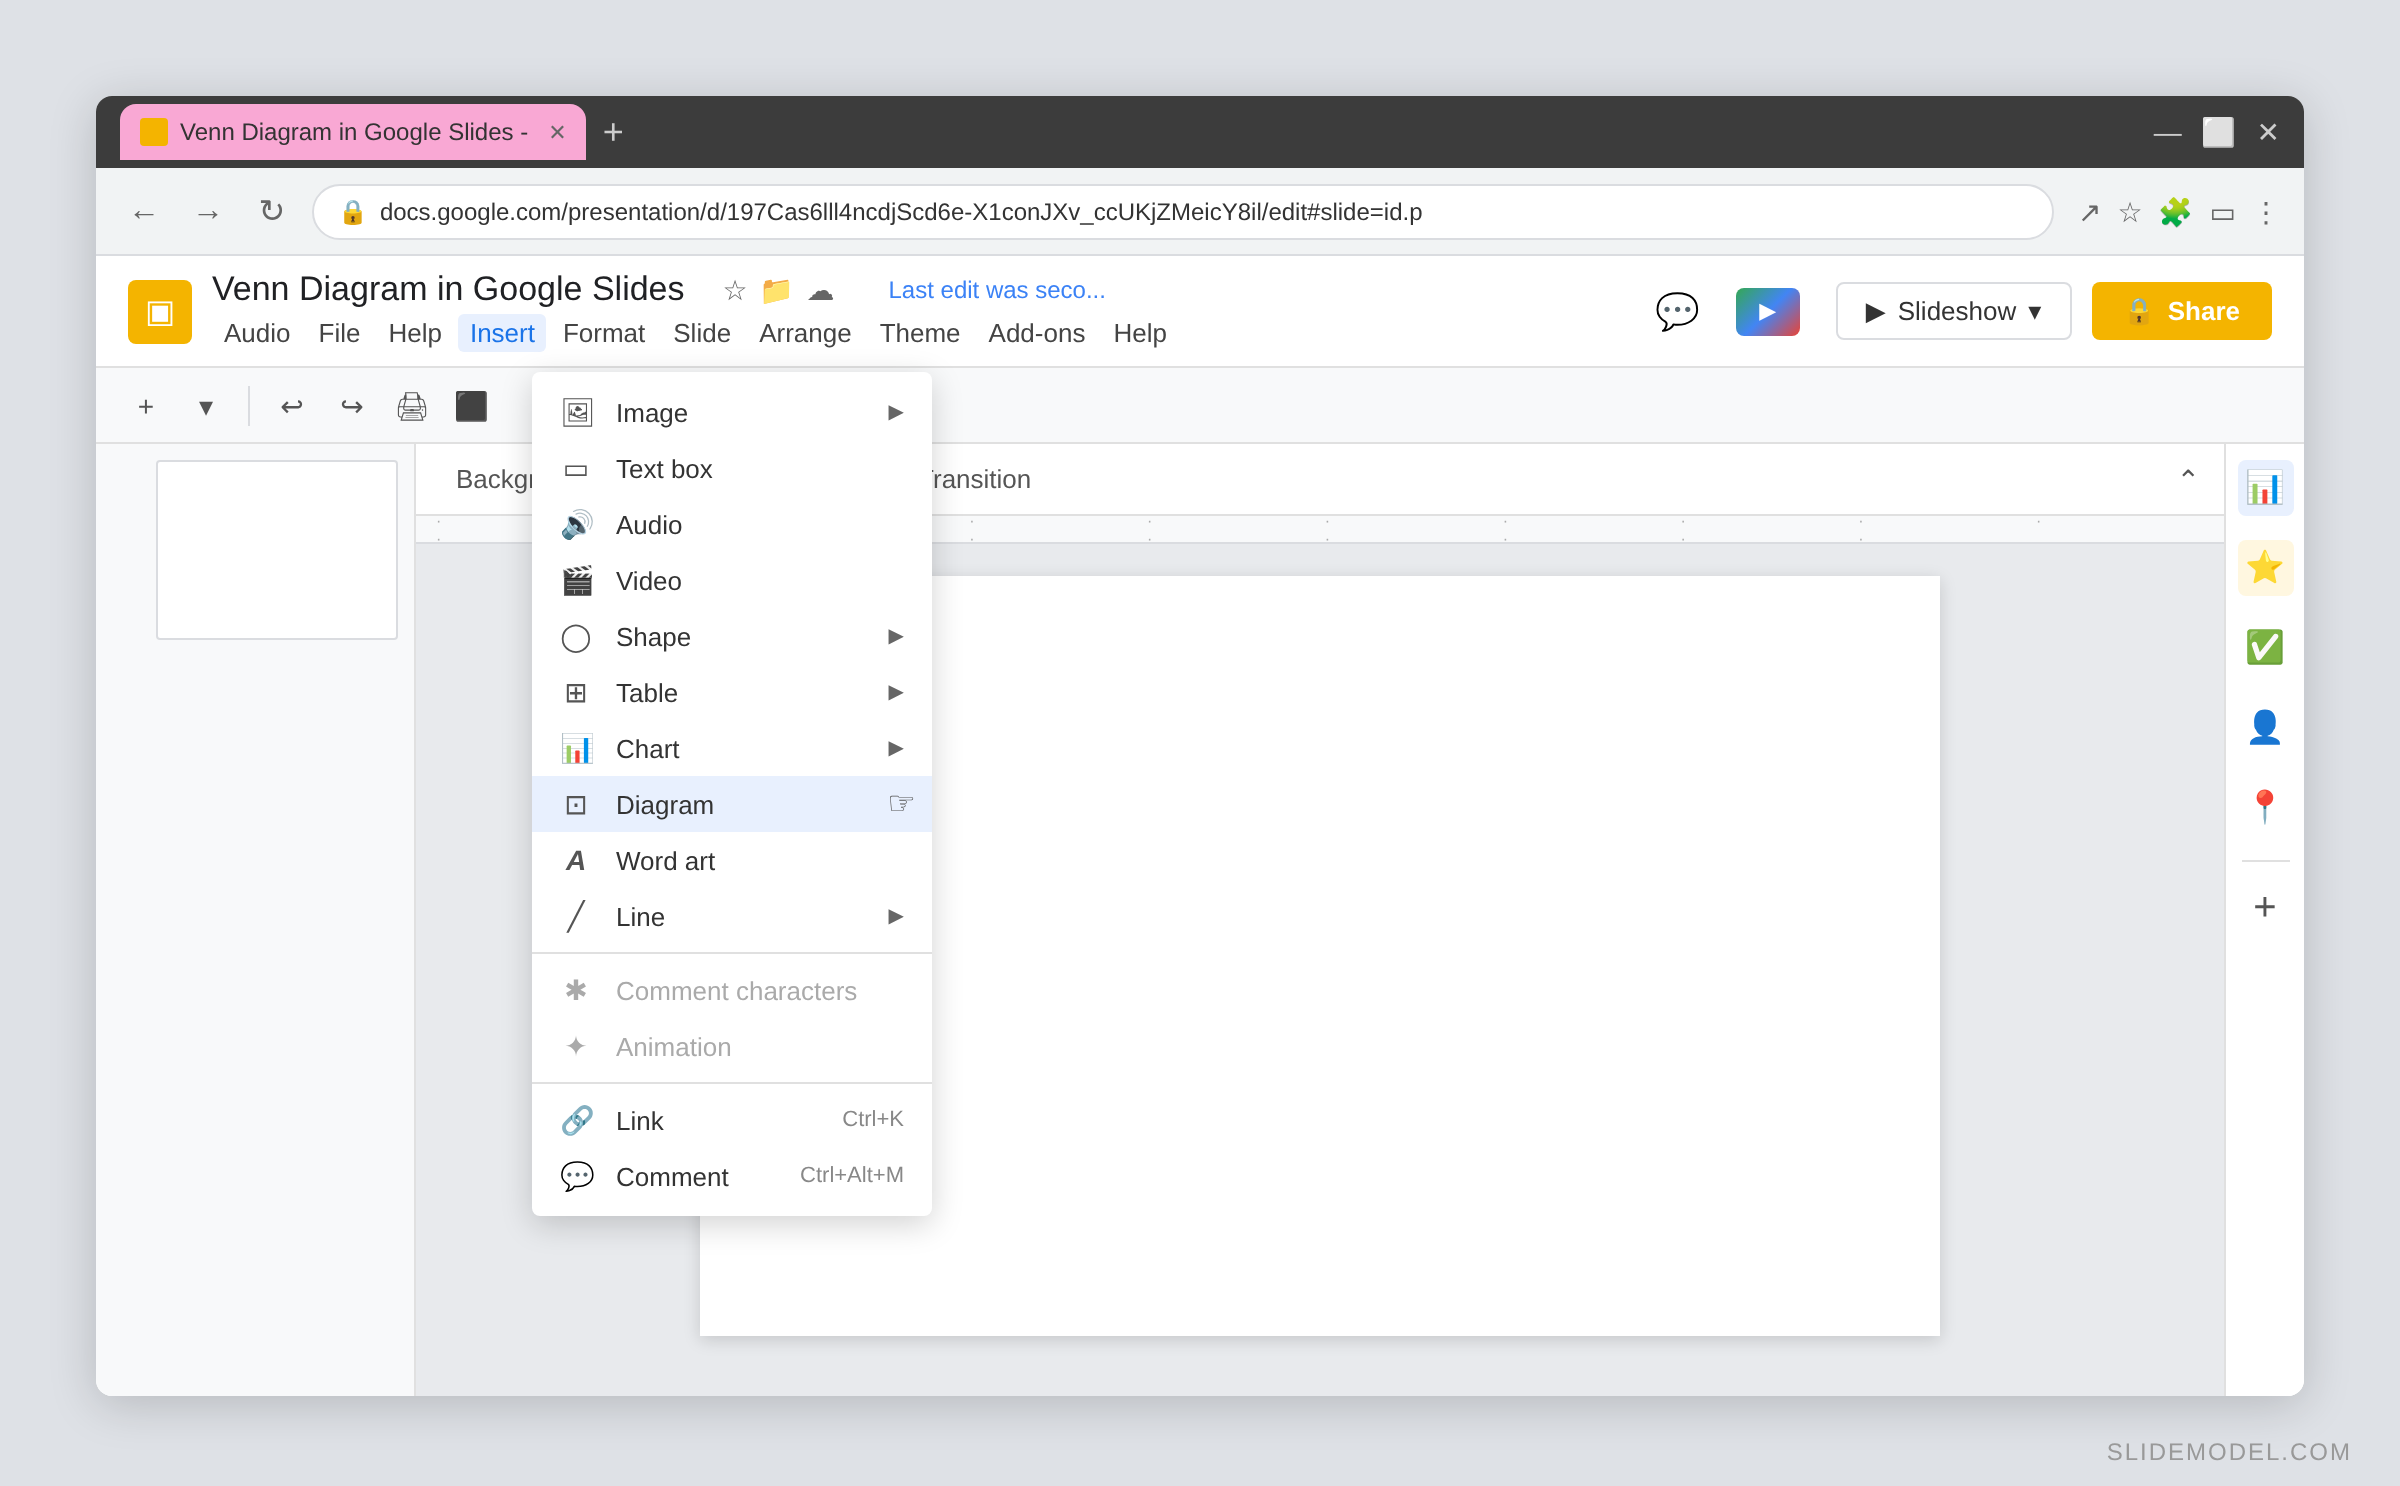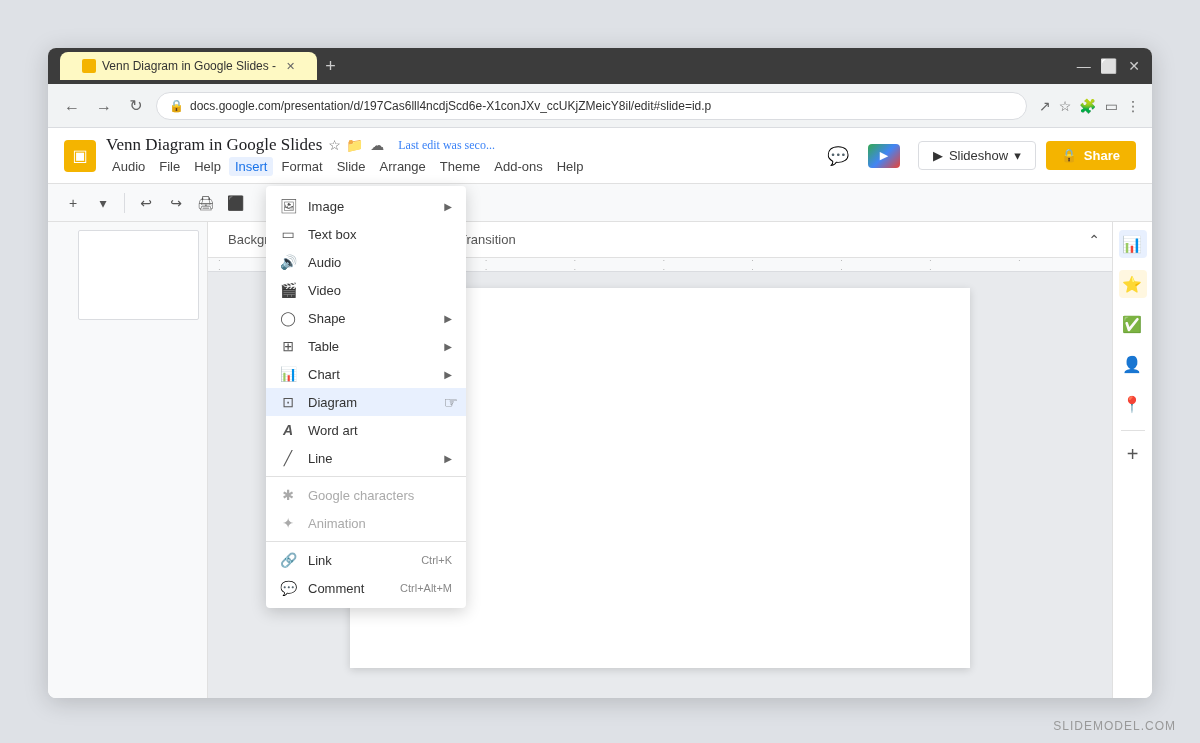--- a/index.html
+++ b/index.html
@@ -30,26 +30,26 @@
       gap: 8px;
       flex-shrink: 0;
     }
     .tab-area {
       display: flex;
       align-items: center;
       flex: 1;
       gap: 4px;
     }
     .tab-active {
-      background: #fef9c3;
+      background: #f9a8d4;
       border-radius: 8px 8px 0 0;
       height: 28px;
       display: flex;
       align-items: center;
-      padding: 0 22px;
+      padding: 0 10px;
       gap: 6px;
       font-size: 12px;
       color: #333;
       min-width: 180px;
     }
     .tab-favicon {
       width: 14px; height: 14px;
       background: #f4b400;
       border-radius: 2px;
     }
@@ -133,22 +133,21 @@
       flex-shrink: 0;
     }
     .app-title-area {
       display: flex;
       flex-direction: column;
       flex: 1;
     }
     .app-title-row {
       display: flex;
       align-items: center;
-      gap: 6px;
-      font-family: Liberation Serif, serif;
+      gap: 19px;
     }
     .app-title {
       font-size: 17px;
       color: #202124;
       font-weight: normal;
     }
     .title-icons {
       display: flex;
       gap: 6px;
       align-items: center;
@@ -599,21 +598,21 @@
     <div class="dropdown-item">
       <span class="item-icon">╱</span>
       <span class="item-label">Line</span>
       <span class="item-arrow">▶</span>
     </div>
 
     <div class="dropdown-sep"></div>
 
     <div class="dropdown-item disabled">
       <span class="item-icon disabled-icon">✱</span>
-      <span class="item-label">Google characters</span>
+      <span class="item-label">Comment characters</span>
     </div>
 
     <div class="dropdown-item disabled">
       <span class="item-icon disabled-icon">✦</span>
       <span class="item-label">Animation</span>
     </div>
 
     <div class="dropdown-sep"></div>
 
     <div class="dropdown-item">

